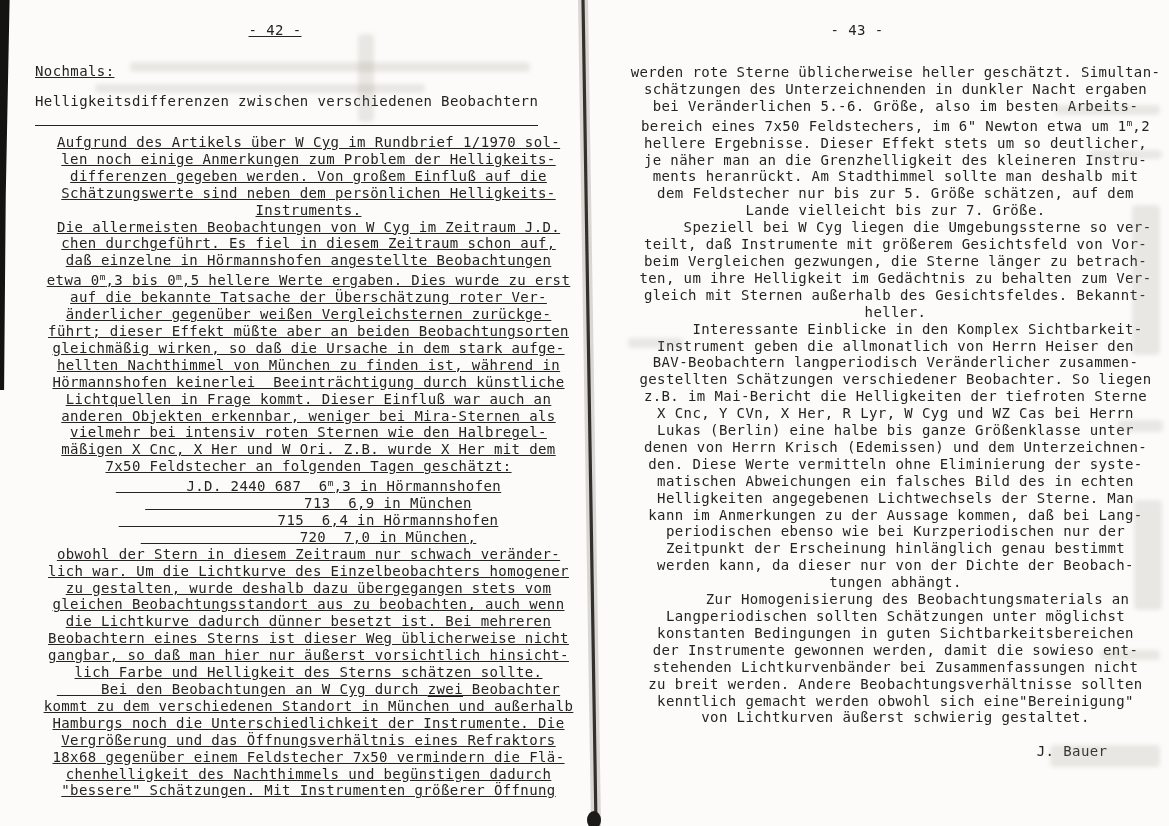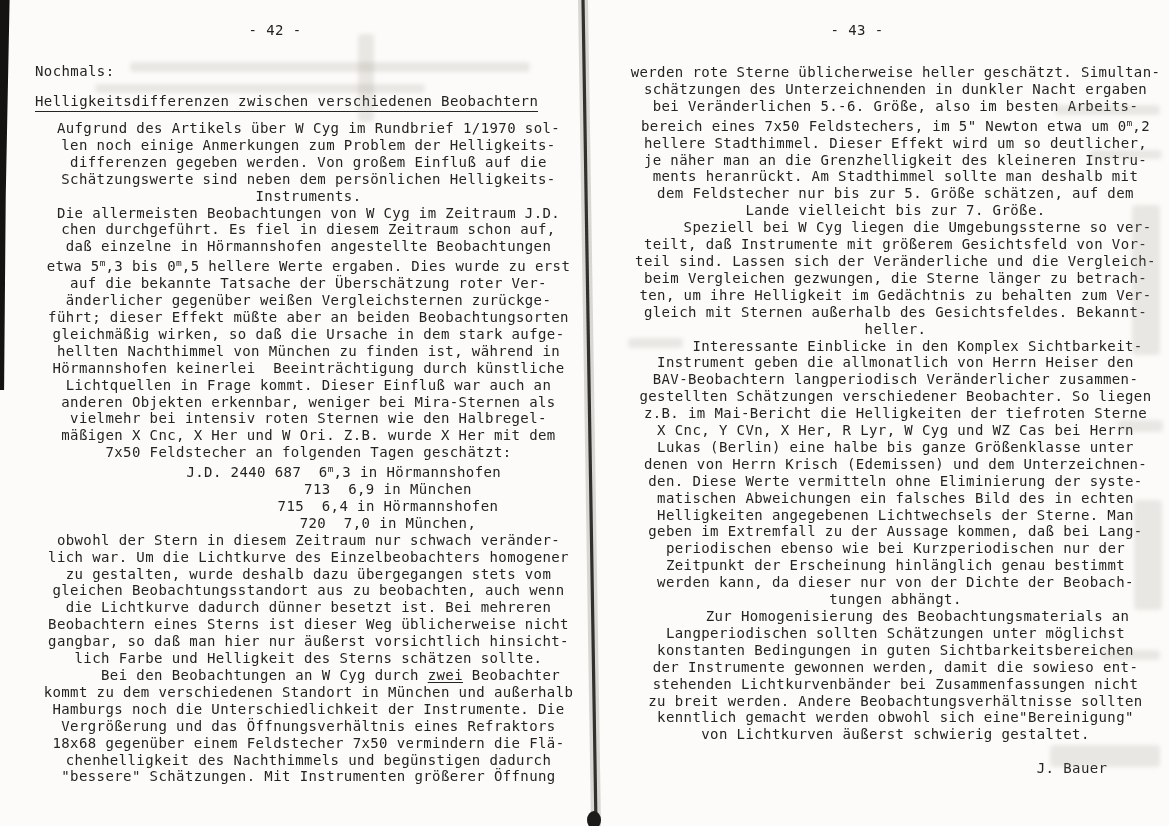--- a/index.html
+++ b/index.html
@@ -3,34 +3,34 @@
 <meta charset="utf-8">
 <style>
   html,body{margin:0;padding:0;}
   body{
     width:1169px;height:826px;position:relative;overflow:hidden;
     background:#fcfbf9;
     font-family:"DejaVu Sans Mono","Liberation Mono",monospace;
     color:#262422;
   }
   .page{position:absolute;top:0;height:826px;}
-  #left-page{left:30px;width:552px;}
+  #left-page{left:30px;width:552px;text-decoration:underline;}
   #right-page{left:612px;width:552px;}
   .pagenum{
     text-align:center;font-size:14px;letter-spacing:0.4px;
     margin-top:22px;transform:translateX(-31px);
     white-space:pre;
   }
   .intro{
     font-size:14px;letter-spacing:0.4px;margin:25px 0 0 5px;white-space:pre;
   }
   .heading-row{margin:12px 0 0 5px;}
   .heading-row .hl{
     font-size:14px;letter-spacing:0.4px;white-space:pre;
-    border-bottom:1.5px solid #262422;padding-bottom:2px;display:inline-block;
+    border-bottom:1.5px solid #262422;padding-bottom:16px;display:inline-block;
   }
   .body-text{margin-top:8px;padding-left:5px;text-align:center;}
   #right-page .body-text{margin-top:26px;padding-left:15px;}
   .tl{
     font-size:14px;line-height:16.9px;letter-spacing:0.4px;
     white-space:pre;min-height:16.9px;
   }
   .tl .u{text-decoration:underline;text-underline-offset:2px;}
   .tl .sup{font-size:9.5px;vertical-align:5px;letter-spacing:0;}
   
@@ -57,21 +57,21 @@
     </div>
     <div class="body-text" id="left-lines">
         <div class="tl">Aufgrund des Artikels über W Cyg im Rundbrief 1/1970 sol-</div>
         <div class="tl">len noch einige Anmerkungen zum Problem der Helligkeits-</div>
         <div class="tl">differenzen gegeben werden. Von großem Einfluß auf die</div>
         <div class="tl">Schätzungswerte sind neben dem persönlichen Helligkeits-</div>
         <div class="tl">Instruments.</div>
         <div class="tl">Die allermeisten Beobachtungen von W Cyg im Zeitraum J.D.</div>
         <div class="tl">chen durchgeführt. Es fiel in diesem Zeitraum schon auf,</div>
         <div class="tl">daß einzelne in Hörmannshofen angestellte Beobachtungen</div>
-        <div class="tl"><span>etwa 5</span><span class="sup">m</span><span>,3 bis 0</span><span class="sup">m</span><span>,5 hellere Werte ergaben. Dies wurde zu erst</span></div>
+        <div class="tl"><span>etwa 0</span><span class="sup">m</span><span>,3 bis 0</span><span class="sup">m</span><span>,5 hellere Werte ergaben. Dies wurde zu erst</span></div>
         <div class="tl">auf die bekannte Tatsache der Überschätzung roter Ver-</div>
         <div class="tl">änderlicher gegenüber weißen Vergleichsternen zurückge-</div>
         <div class="tl">führt; dieser Effekt müßte aber an beiden Beobachtungsorten</div>
         <div class="tl">gleichmäßig wirken, so daß die Ursache in dem stark aufge-</div>
         <div class="tl">hellten Nachthimmel von München zu finden ist, während in</div>
         <div class="tl">Hörmannshofen keinerlei  Beeinträchtigung durch künstliche</div>
         <div class="tl">Lichtquellen in Frage kommt. Dieser Einfluß war auch an</div>
         <div class="tl">anderen Objekten erkennbar, weniger bei Mira-Sternen als</div>
         <div class="tl">vielmehr bei intensiv roten Sternen wie den Halbregel-</div>
         <div class="tl">mäßigen X Cnc, X Her und W Ori. Z.B. wurde X Her mit dem</div>
@@ -97,45 +97,44 @@
         <div class="tl">"bessere" Schätzungen. Mit Instrumenten größerer Öffnung</div>
       </div>
   </div>
 
   <div class="page" id="right-page">
     <div class="pagenum">- 43 -</div>
     <div class="body-text" id="right-lines">
         <div class="tl">werden rote Sterne üblicherweise heller geschätzt. Simultan-</div>
         <div class="tl">schätzungen des Unterzeichnenden in dunkler Nacht ergaben</div>
         <div class="tl">bei Veränderlichen 5.-6. Größe, also im besten Arbeits-</div>
-        <div class="tl"><span>bereich eines 7x50 Feldstechers, im 5" Newton etwa um 0</span><span class="sup">m</span><span>,2</span></div>
-        <div class="tl">hellere Stadthimmel. Dieser Effekt wird um so deutlicher,</div>
+        <div class="tl"><span>bereich eines 7x50 Feldstechers, im 6" Newton etwa um 1</span><span class="sup">m</span><span>,2</span></div>
+        <div class="tl">hellere Ergebnisse. Dieser Effekt stets um so deutlicher,</div>
         <div class="tl">je näher man an die Grenzhelligkeit des kleineren Instru-</div>
         <div class="tl">ments heranrückt. Am Stadthimmel sollte man deshalb mit</div>
         <div class="tl">dem Feldstecher nur bis zur 5. Größe schätzen, auf dem</div>
         <div class="tl">Lande vielleicht bis zur 7. Größe.</div>
         <div class="tl">     Speziell bei W Cyg liegen die Umgebungssterne so ver-</div>
         <div class="tl">teilt, daß Instrumente mit größerem Gesichtsfeld von Vor-</div>
-        <div class="tl">teil sind. Lassen sich der Veränderliche und die Vergleich-</div>
         <div class="tl">beim Vergleichen gezwungen, die Sterne länger zu betrach-</div>
         <div class="tl">ten, um ihre Helligkeit im Gedächtnis zu behalten zum Ver-</div>
         <div class="tl">gleich mit Sternen außerhalb des Gesichtsfeldes. Bekannt-</div>
         <div class="tl">heller.</div>
         <div class="tl">     Interessante Einblicke in den Komplex Sichtbarkeit-</div>
         <div class="tl">Instrument geben die allmonatlich von Herrn Heiser den</div>
         <div class="tl">BAV-Beobachtern langperiodisch Veränderlicher zusammen-</div>
         <div class="tl">gestellten Schätzungen verschiedener Beobachter. So liegen</div>
         <div class="tl">z.B. im Mai-Bericht die Helligkeiten der tiefroten Sterne</div>
         <div class="tl">X Cnc, Y CVn, X Her, R Lyr, W Cyg und WZ Cas bei Herrn</div>
         <div class="tl">Lukas (Berlin) eine halbe bis ganze Größenklasse unter</div>
         <div class="tl">denen von Herrn Krisch (Edemissen) und dem Unterzeichnen-</div>
         <div class="tl">den. Diese Werte vermitteln ohne Eliminierung der syste-</div>
         <div class="tl">matischen Abweichungen ein falsches Bild des in echten</div>
         <div class="tl">Helligkeiten angegebenen Lichtwechsels der Sterne. Man</div>
-        <div class="tl">geben im Extremfall zu der Aussage kommen, daß bei Lang-</div>
+        <div class="tl">kann im Anmerkungen zu der Aussage kommen, daß bei Lang-</div>
         <div class="tl">periodischen ebenso wie bei Kurzperiodischen nur der</div>
         <div class="tl">Zeitpunkt der Erscheinung hinlänglich genau bestimmt</div>
         <div class="tl">werden kann, da dieser nur von der Dichte der Beobach-</div>
         <div class="tl">tungen abhängt.</div>
         <div class="tl">     Zur Homogenisierung des Beobachtungsmaterials an</div>
         <div class="tl">Langperiodischen sollten Schätzungen unter möglichst</div>
         <div class="tl">konstanten Bedingungen in guten Sichtbarkeitsbereichen</div>
         <div class="tl">der Instrumente gewonnen werden, damit die sowieso ent-</div>
         <div class="tl">stehenden Lichtkurvenbänder bei Zusammenfassungen nicht</div>
         <div class="tl">zu breit werden. Andere Beobachtungsverhältnisse sollten</div>

